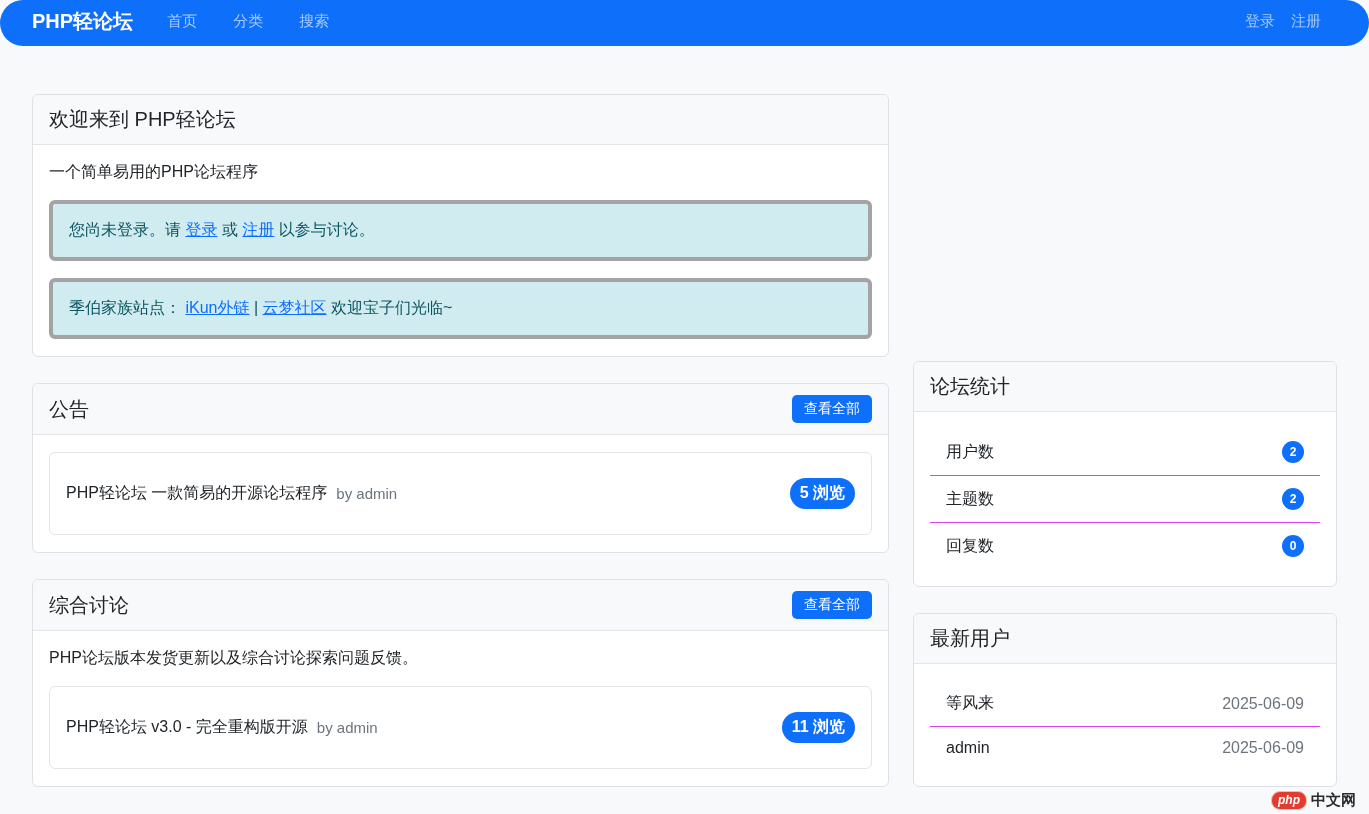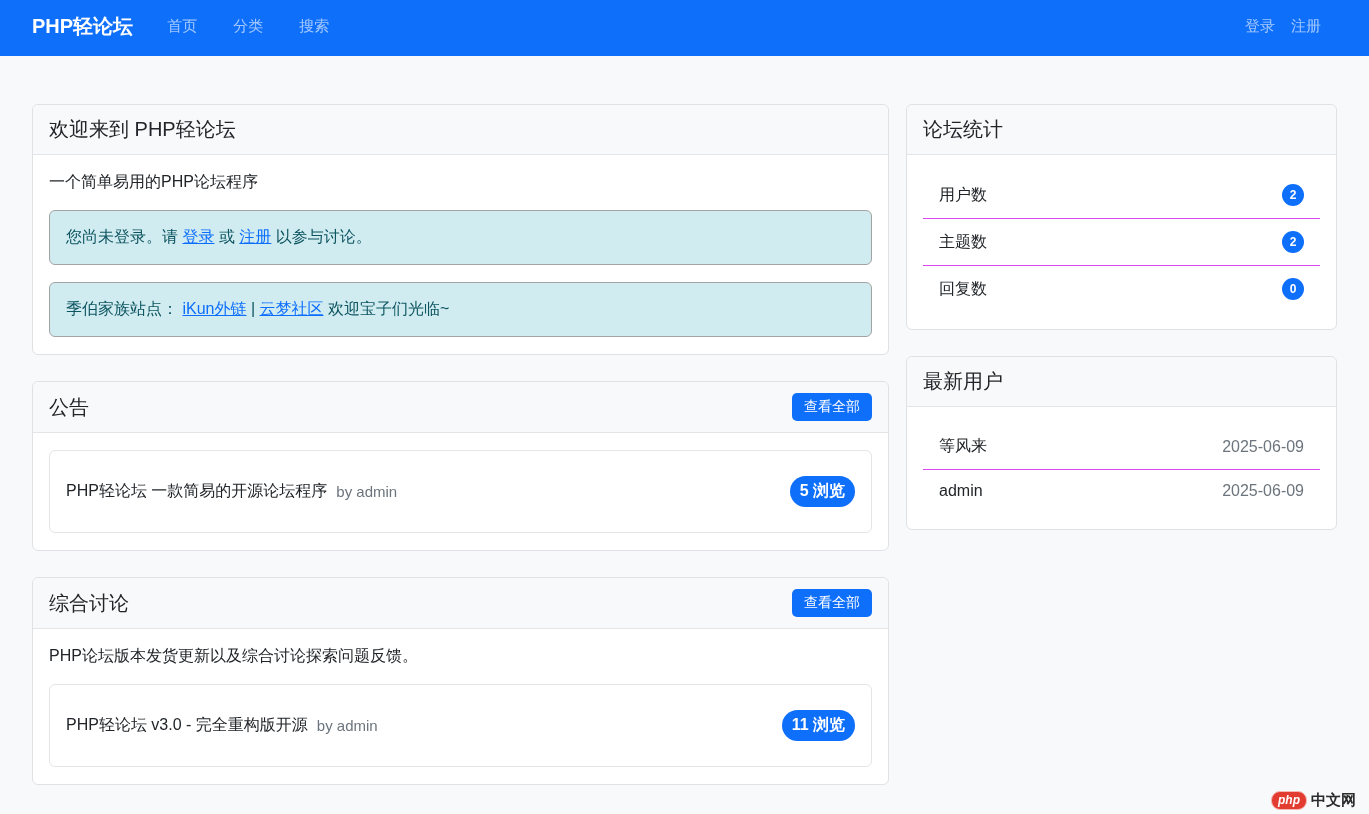--- a/index.html
+++ b/index.html
@@ -5,25 +5,26 @@
   * { margin: 0; padding: 0; box-sizing: border-box; }
   html, body { width: 1369px; height: 814px; }
   body {
     background: #f8f9fa;
     font-family: "Liberation Sans", "DejaVu Sans", sans-serif;
     color: #212529;
     overflow: hidden;
   }
   
   .navbar {
-    height: 56px;
+    height: 46px;
     background: #0e6ffb;
     display: flex;
     align-items: center;
     padding: 0 32px 4px 32px;
+    border-radius: 27px;
   }
   .navbar .brand {
     color: #fff;
     font-size: 20px;
     font-weight: bold;
     text-decoration: none;
     margin-right: 34px;
     cursor: pointer;
   }
   .nav-links { display: flex; gap: 36px; }
@@ -32,22 +33,22 @@
     font-size: 15px;
     text-decoration: none;
     cursor: pointer;
   }
   .nav-spacer { flex: 1; }
   .auth-links { display: flex; gap: 16px; padding-right: 16px; }
   
   .container {
     padding: 48px 32px 0 32px;
     display: flex;
-    gap: 17px;
-    align-items: flex-start;
+    gap: 24px;
+    align-items: flex-end;
   }
   .col-main { flex: 0 0 857px; max-width: 857px; }
   .col-side { flex: 1; }
   
   .card {
     background: #fff;
     border: 1px solid #dfe1e4;
     border-radius: 6px;
     margin-bottom: 26px;
   }
@@ -59,21 +60,21 @@
     display: flex;
     align-items: center;
     justify-content: space-between;
   }
   .card-title { font-size: 20px; font-weight: normal; color: #212529; }
   .card-body { padding: 17px 16px; }
   .card-body p.desc { font-size: 16px; margin-bottom: 17px; }
   
   .alert {
     background: #d1ecf1;
-    border: 1px solid #a3a3a3;
+    border: 4px solid #a3a3a3;
     color: #0c5460;
     border-radius: 6px;
     padding: 16px;
     font-size: 16px;
     margin-bottom: 17px;
   }
   .alert:last-child { margin-bottom: 0; }
   .alert a { color: #0d6efd; text-decoration: underline; cursor: pointer; }
   
   .btn-primary {

